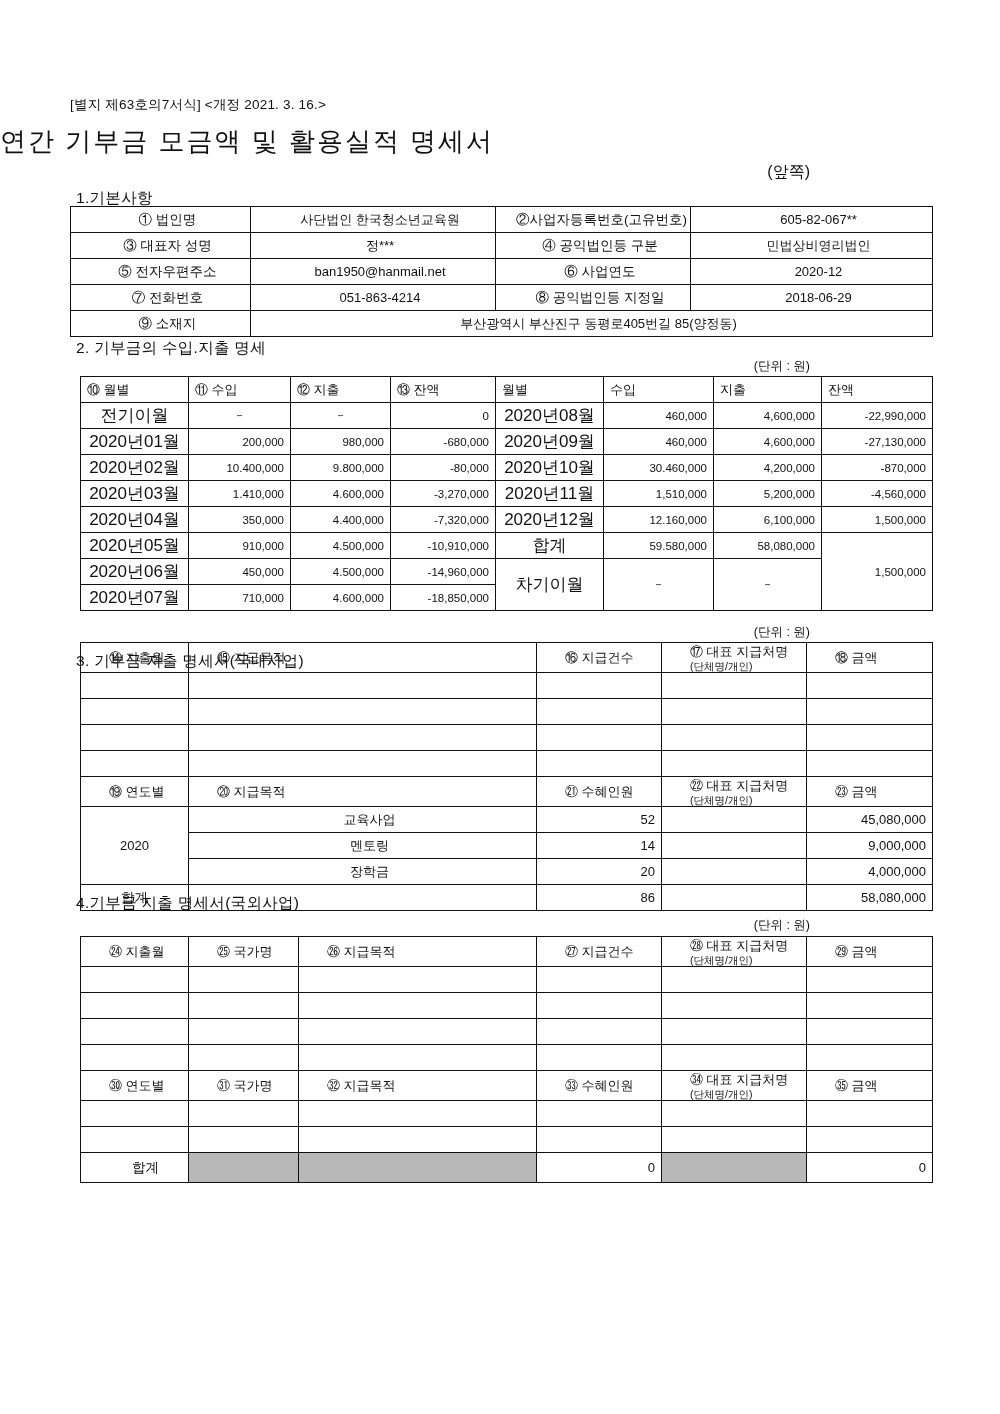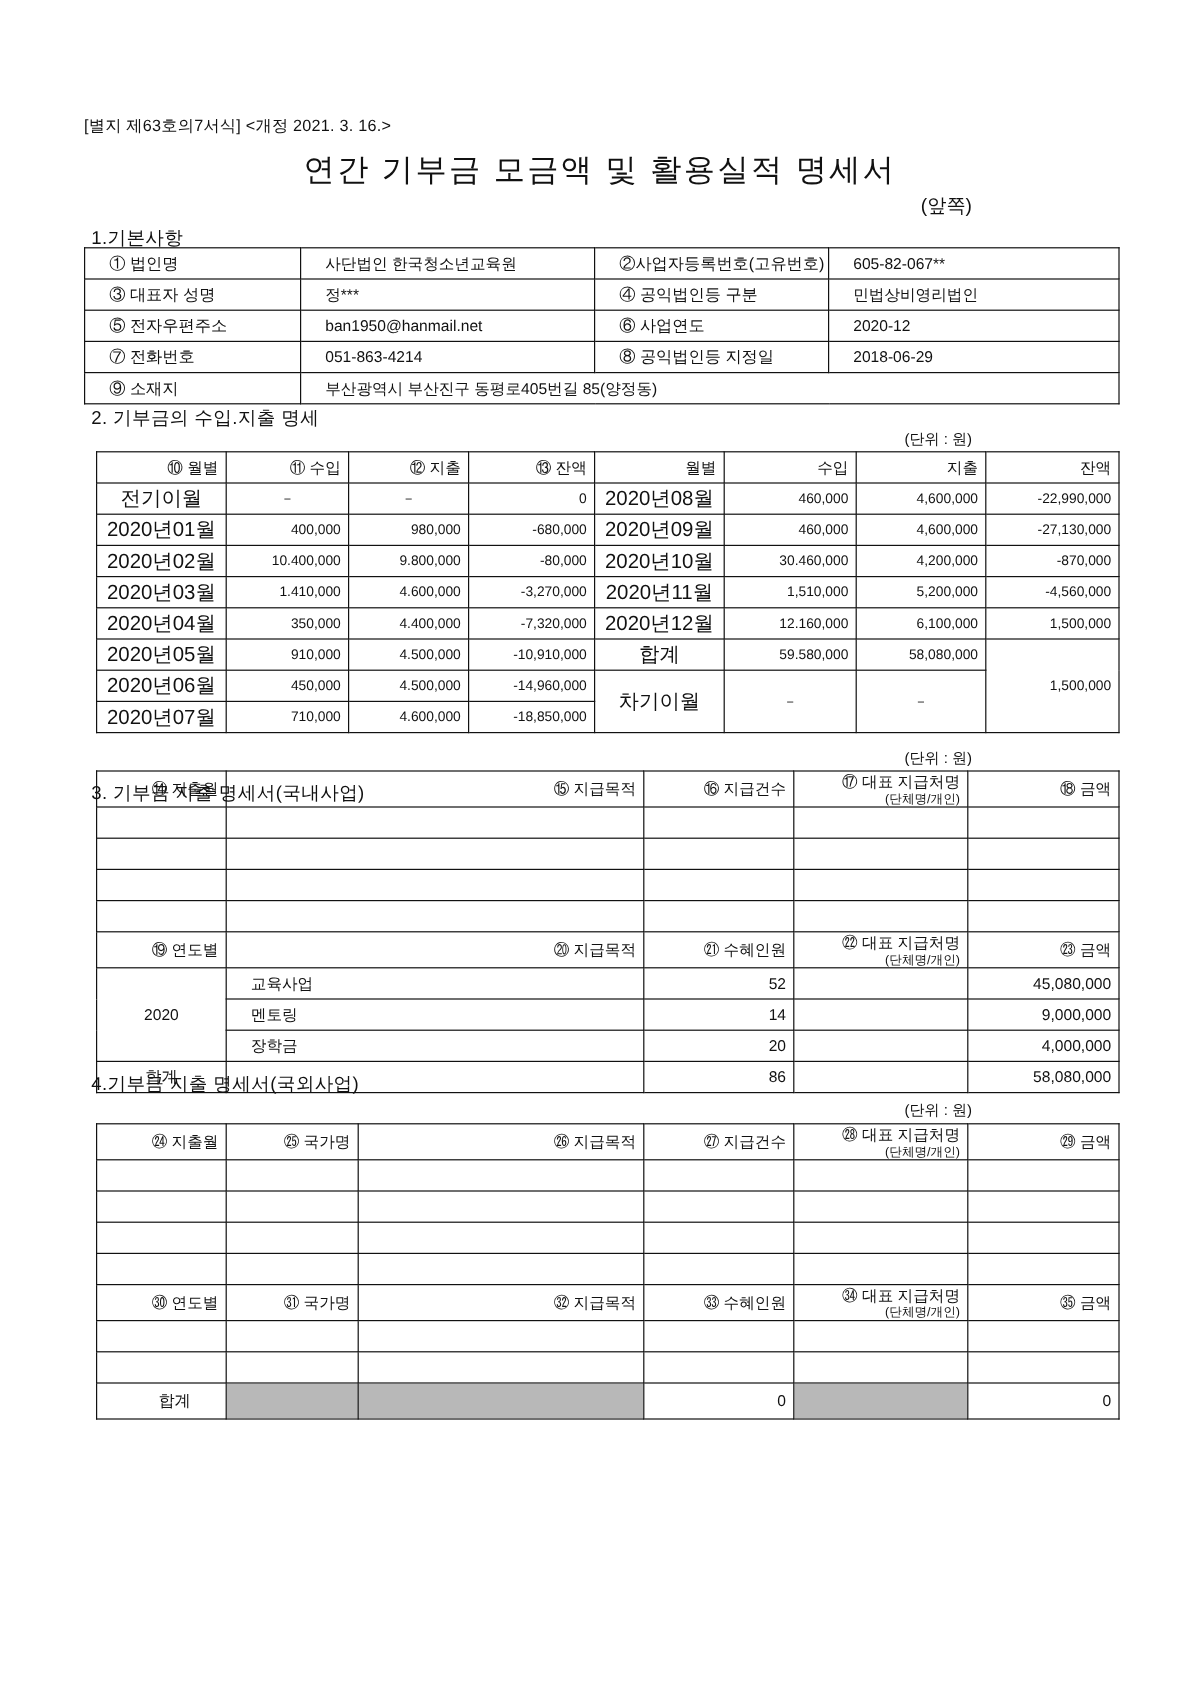--- a/index.html
+++ b/index.html
@@ -16,21 +16,21 @@
     left:0; top:0; width:878px; height:1414px;
     box-sizing:border-box;
     padding:0;
   }
   .formcode {
     position:absolute; left:70px; top:96px;
     font-size:13.5px; letter-spacing:0.2px;
   }
   .doc-title {
     position:absolute; left:0; top:124px; width:1000px;
-    text-align:center;
+    text-align:left;
     font-size:26px; letter-spacing:2px;
   }
   .front-mark {
     position:absolute; right:68px; top:162px;
     font-size:16px;
   }
   .sec-title {
     position:absolute;
     font-size:15.5px;
     letter-spacing:0.3px;
@@ -50,26 +50,26 @@
     border:1px solid #111;
     padding:0 6px;
     font-weight:normal;
     vertical-align:middle;
     height:26px;
     box-sizing:border-box;
     overflow:hidden;
     white-space:nowrap;
   }
   .c { text-align:center; }
-  .l { text-align:left;padding-left:20px; }
+  .l { text-align:center;padding-left:20px; }
   .r { text-align:right; }
   .lbl { font-size:13.5px; }
   .val { font-size:13px; }
   .num { font-size:11.5px; }
-  .hdr { text-align:right; font-size:13px; }
+  .hdr { text-align:left; font-size:13px; }
   .sub { font-size:10.5px; display:block; line-height:1.05; }
   .shaded { background:#b8b8b8; }
   .tall { height:30px;padding-left:28px; }
   .thin { font-size:17px; }
 </style>
 </head>
 <body>
 
 <div class="page">
 
@@ -149,21 +149,21 @@
         <td class="c num">－</td>
         <td class="c num">－</td>
         <td class="r num">0</td>
         <td class="c thin">2020년08월</td>
         <td class="r num">460,000</td>
         <td class="r num">4,600,000</td>
         <td class="r num">-22,990,000</td>
       </tr>
       <tr>
         <td class="c thin">2020년01월</td>
-        <td class="r num">400,000</td>
+        <td class="r num">200,000</td>
         <td class="r num">980,000</td>
         <td class="r num">-680,000</td>
         <td class="c thin">2020년09월</td>
         <td class="r num">460,000</td>
         <td class="r num">4,600,000</td>
         <td class="r num">-27,130,000</td>
       </tr>
       <tr>
         <td class="c thin">2020년02월</td>
         <td class="r num">10.400,000</td>

